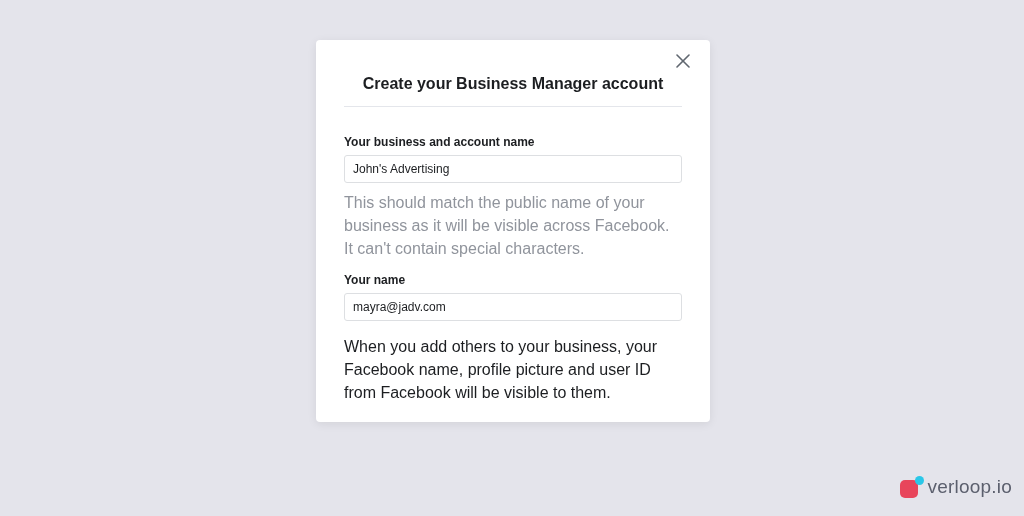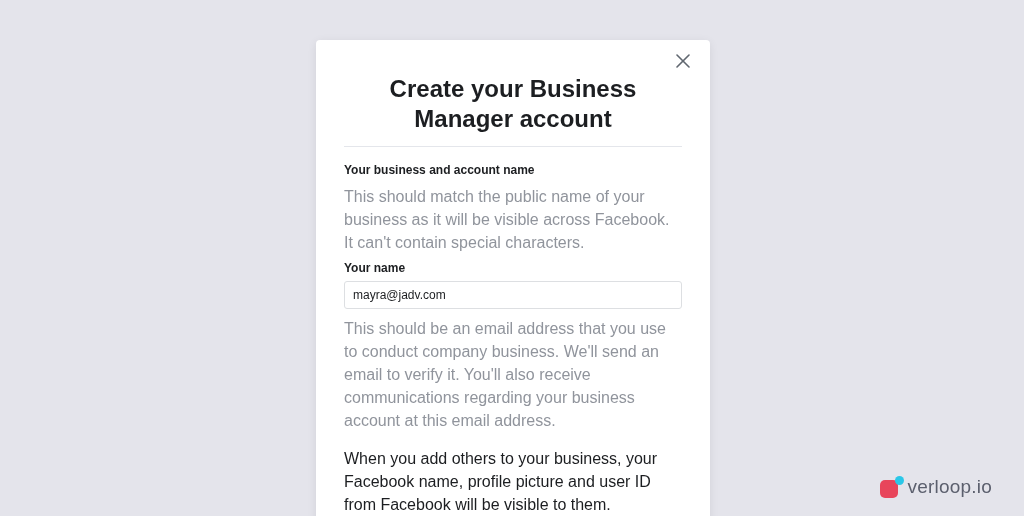--- a/index.html
+++ b/index.html
@@ -28,41 +28,41 @@
     height: 20px;
     cursor: pointer;
     color: #606770;
   }
   .modal-close svg { width: 14px; height: 14px; }
   .modal-header {
     padding: 34px 28px 12px 28px;
     text-align: center;
   }
   .modal-header h1 {
-    font-size: 24px;
+    font-size: 16px;
     font-weight: 700;
     color: #1c1e21;
     line-height: 1.25;
   }
   .divider {
     height: 1px;
     background: #e4e6eb;
     margin: 0 28px;
   }
   .modal-body {
     padding: 12px 28px 18px 28px;
   }
   .field-label {
     font-size: 12px;
     font-weight: 700;
     color: #1c1e21;
     margin-bottom: 6px;
-    margin-top: 6px;
+    margin-top: 12px;
   }
-  .field-label:first-child { margin-top: 4px; }
+  .field-label:first-child { margin-top: 16px; }
   .text-input {
     width: 100%;
     height: 28px;
     border: 1px solid #dddfe2;
     border-radius: 3px;
     padding: 0 8px;
     font-size: 12px;
     color: #1c1e21;
     font-family: inherit;
   }
@@ -74,21 +74,21 @@
   }
   .info-text {
     font-size: 16px;
     color: #1c1e21;
     line-height: 1.45;
     margin-top: 14px;
   }
 
   .brand {
     position: absolute;
-    right: 32px;
+    right: 12px;
     bottom: 18px;
     display: flex;
     align-items: center;
     gap: 6px;
   }
   .brand-icon {
     width: 22px;
     height: 22px;
     position: relative;
   }
@@ -125,26 +125,26 @@
   </div>
 
   <div class="modal-header">
     <h1>Create your Business Manager account</h1>
   </div>
   <div class="divider"></div>
 
   <div class="modal-body">
 
     <div class="field-label">Your business and account name</div>
+    <input type="text" class="text-input" value="John's Advertising" style="">
     <div class="help-text">This should match the public name of your business as it will be visible across Facebook. It can't contain special characters.</div>
 
     <div class="field-label">Your name</div>
 
     <input type="text" class="text-input" value="mayra@jadv.com" style="">
-    <div class="help-text">This should be an email address that you use to conduct company business. We'll send an email to verify it. You'll also receive communications regarding your business account at this email address.</div>
 
     <div class="info-text">When you add others to your business, your Facebook name, profile picture and user ID from Facebook will be visible to them.</div>
   </div>
 
 </div>
 
 <div class="brand">
   <div class="brand-icon">
     <div class="sq"></div>
     <div class="dot"></div>

